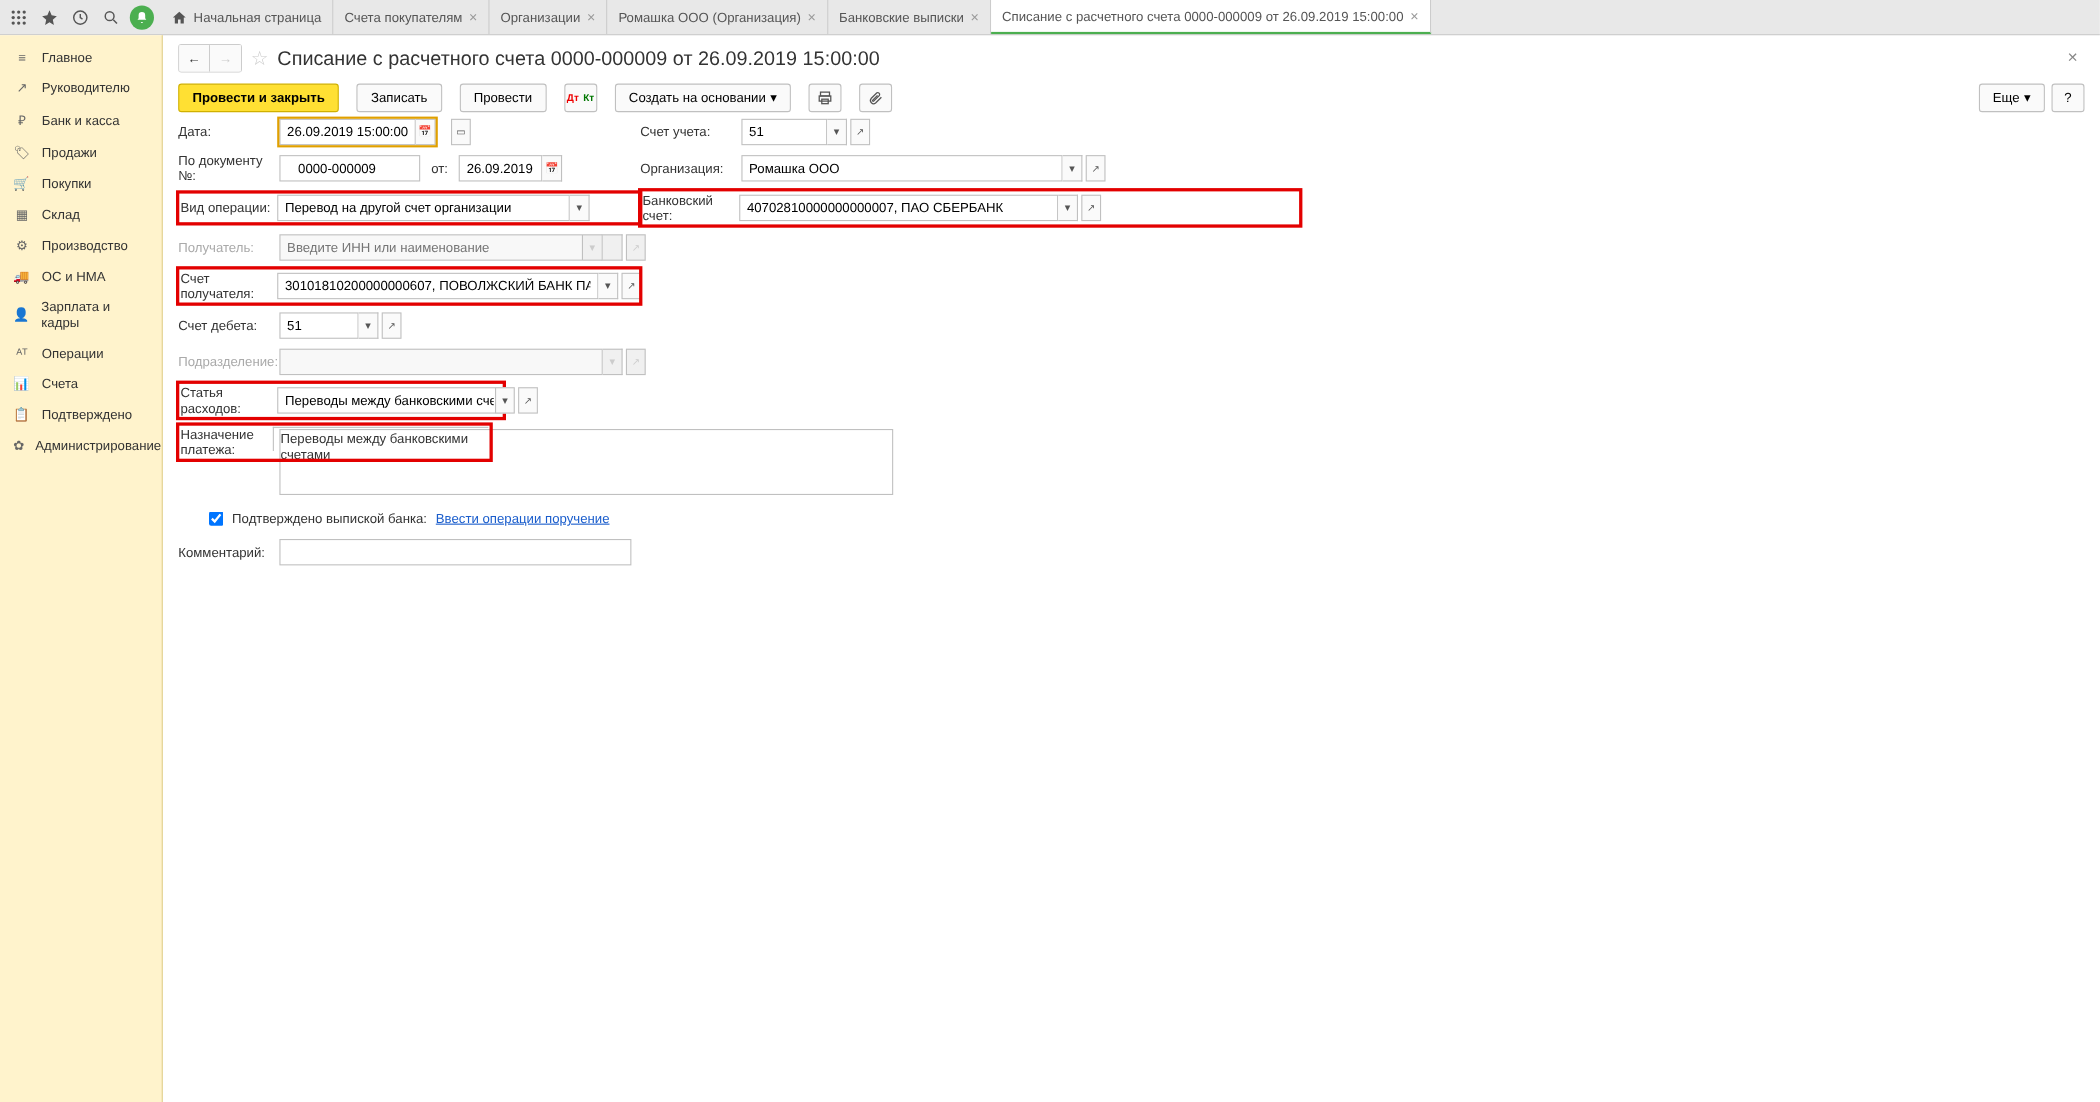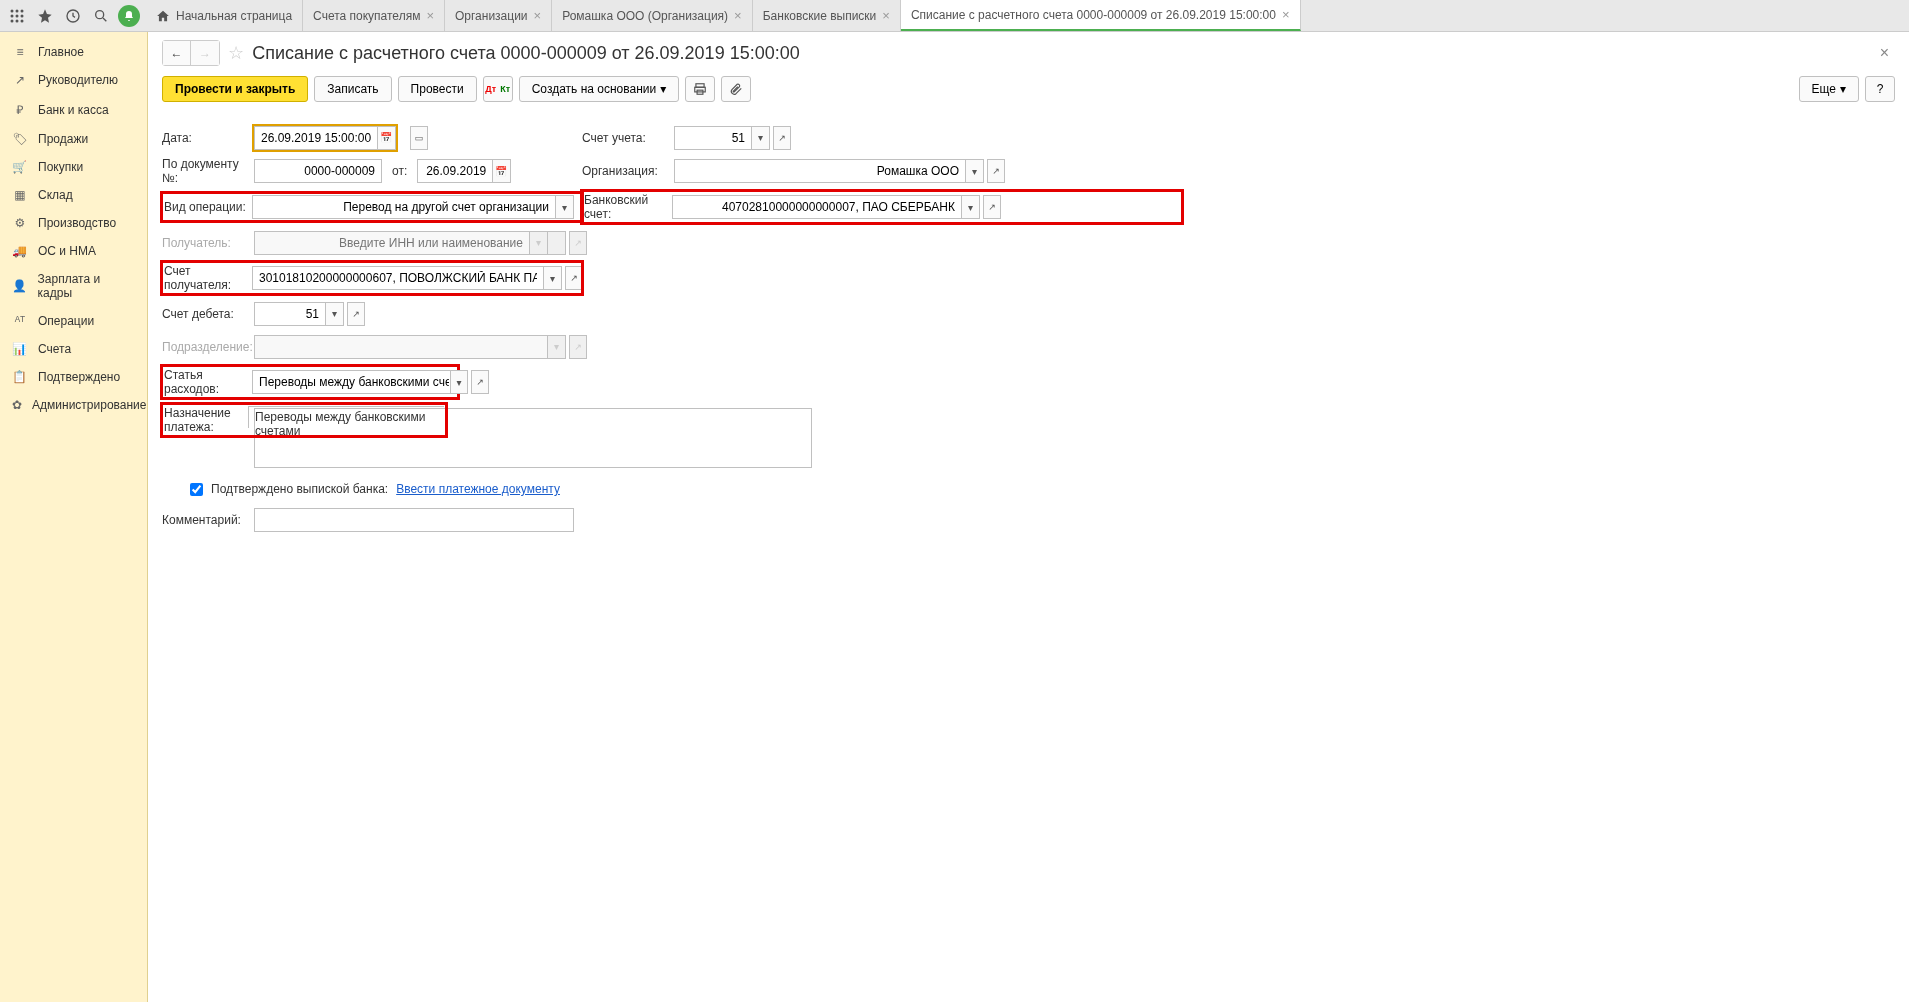--- a/index.html
+++ b/index.html
@@ -23,42 +23,42 @@
 
 .content { flex: 1; padding: 8px 14px; overflow: auto; position: relative; }
 .doc-header { display: flex; align-items: center; gap: 8px; margin-bottom: 10px; }
 .nav-btns { display: flex; border: 1px solid #ccc; border-radius: 3px; }
 .nav-btn { width: 28px; height: 24px; display: flex; align-items: center; justify-content: center; cursor: pointer; background: #fafafa; }
 .nav-btn:first-child { border-right: 1px solid #ccc; }
 .star-icon { color: #ccc; font-size: 18px; cursor: pointer; }
 .doc-title { font-size: 18px; font-weight: 400; color: #333; }
 .close-doc { margin-left: auto; font-size: 16px; color: #888; cursor: pointer; padding: 0 6px; }
 
-.toolbar { display: flex; align-items: center; gap: 6px; margin-bottom: 22px; }
+.toolbar { display: flex; align-items: center; gap: 16px; margin-bottom: 4px; }
 .btn { height: 26px; padding: 0 12px; border: 1px solid #c0c0c0; border-radius: 3px; background: #fafafa; cursor: pointer; font-size: 12px; display: inline-flex; align-items: center; gap: 4px; }
 .btn-primary { background: #ffe033; border-color: #d0b000; font-weight: bold; }
 .btn-icon { width: 30px; padding: 0; justify-content: center; }
 .toolbar-right { margin-left: auto; display: flex; gap: 6px; }
 
 .form { display: flex; flex-direction: column; gap: 6px; max-width: 1020px; }
 .form-row { display: flex; align-items: center; gap: 0; min-height: 27px; }
 .form-col { display: flex; align-items: center; gap: 4px; }
 .col1 { width: 420px; }
 .col2 { flex: 1; }
 .label { width: 88px; color: #333; font-size: 12px; flex-shrink: 0; }
 
 .input-group { display: flex; align-items: stretch; height: 24px; }
 .input-box { border: 1px solid #c0c0c0; background: #fff; padding: 0 6px; font-size: 12px; display: flex; align-items: center; height: 24px; }
-.input-box input { border: none; outline: none; width: 100%; font-size: 12px; background: transparent; text-align: right; }
+.input-box input { border: none; outline: none; width: 100%; font-size: 12px; background: transparent; }
 .inp-date { width: 124px; }
 .inp-docnum { width: 128px; padding-left: 16px; }
 .inp-doc-date { width: 76px; }
 .inp-account { width: 78px; }
 .inp-org { width: 292px; }
-.inp-op { width: 304px; }
+.inp-op { width: 266px; }
 .inp-bank { width: 290px; }
 .inp-recipient { width: 276px; }
 .inp-sum { width: 112px; text-align: right; }
 .inp-rcv-acc { width: 292px; }
 .inp-debit { width: 72px; }
 .inp-dept { width: 294px; }
 .inp-purpose { width: 558px; height: 60px; }
 .inp-comment { width: 320px; }
 
 .btn-sm { width: 18px; height: 24px; border: 1px solid #c0c0c0; border-left: none; background: #fafafa; display: flex; align-items: center; justify-content: center; cursor: pointer; font-size: 10px; color: #555; }
@@ -415,21 +415,21 @@
           </div>
         </div>
       </div>
       <div class="form-row" style="margin-top:-34px;margin-left:92px;position:relative;z-index:-1">
         <textarea class="inp-purpose" style=""></textarea>
       </div>
 
       <div class="check-row">
         <input type="checkbox" checked="" style="">
         <span>Подтверждено выпиской банка:</span>
-        <span class="link">Ввести платежное документу</span>
+        <span class="link">Ввести операции поручение</span>
       </div>
 
       <div class="form-row" style="margin-top:4px">
         <div class="form-col">
           <span class="label">Комментарий:</span>
           <div class="input-group">
             <div class="input-box inp-comment">
                 <input value="" style="">
               </div>
           </div>

